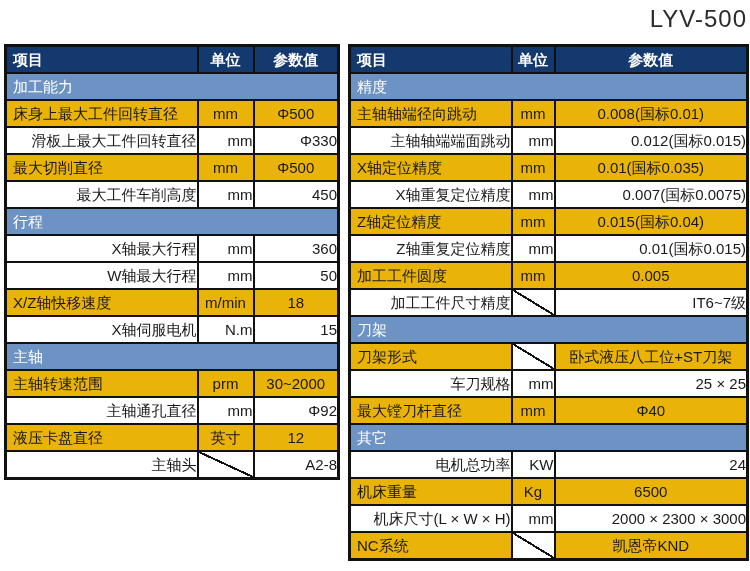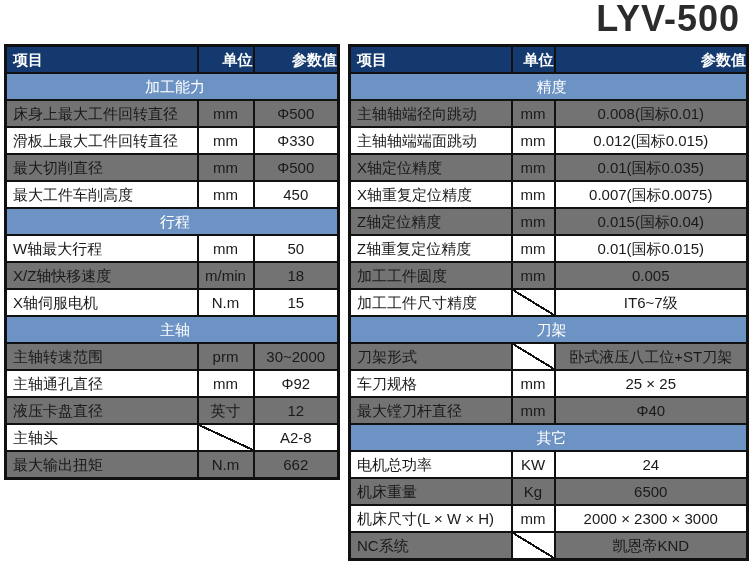--- a/index.html
+++ b/index.html
@@ -7,27 +7,27 @@
     position: relative;
     width: 750px;
     height: 571px;
     background: #ffffff;
     font-family: "Liberation Sans", "DejaVu Sans", sans-serif;
     overflow: hidden;
   }
   #title {
     position: absolute;
     top: 0px;
-    right: 10px;
+    right: 3px;
     height: 40px;
     line-height: 38px;
-    font-size: 36px;
+    font-size: 24px;
     letter-spacing: 1px;
     color: #2b2b2b;
-    font-weight: 700;
+    font-weight: 400;
   }
   table.spec {
     position: absolute;
     top: 44px;
     border-collapse: collapse;
     table-layout: fixed;
     border: 3px solid #111111;
     font-size: 15px;
     color: #1a1a1a;
   }
@@ -37,31 +37,31 @@
     border: 2px solid #111111;
     height: 25px;
     padding: 0;
     overflow: hidden;
     white-space: nowrap;
     font-weight: normal;
     line-height: 25px;
   }
   tr.head th { background: #14396f; color: #ffffff; font-weight: bold; }
   tr.head th.c-label { text-align: left; padding-left: 6px; }
-  tr.head th.c-unit, tr.head th.c-value { text-align: right; }
+  tr.head th.c-unit, tr.head th.c-value { text-align: center; }
   tr.section td {
     background: #6c93c4;
     color: #ffffff;
-    text-align: center;
+    text-align: left;
     padding-left: 6px;
   }
   tr.data td.c-label { text-align: left; padding-left: 6px; }
   tr.data td.c-unit, tr.data td.c-value { text-align: center; }
-  tr.data.blue td  { background: #737373; }
-  tr.data.white td { background: #ffffff; }
+  tr.data.blue td  { background: #eab308; }
+  tr.data.white td { background: #ffffff; text-align: right; }
   td.slash {
     background: #ffffff !important;
     background-image: linear-gradient(to top right,
       transparent calc(50% - 1px),
       #111111 calc(50% - 1px),
       #111111 calc(50% + 1px),
       transparent calc(50% + 1px)) !important;
   }
 </style>
 </head>
@@ -103,20 +103,25 @@
         </tr>
         <tr class="data white">
           <td class="c-label">最大工件车削高度</td>
           <td class="c-unit">mm</td>
           <td class="c-value">450</td>
         </tr>
         <tr class="section">
           <td colspan="3">行程</td>
         </tr>
         <tr class="data white">
+          <td class="c-label">X轴最大行程</td>
+          <td class="c-unit">mm</td>
+          <td class="c-value">360</td>
+        </tr>
+        <tr class="data white">
           <td class="c-label">W轴最大行程</td>
           <td class="c-unit">mm</td>
           <td class="c-value">50</td>
         </tr>
         <tr class="data blue">
           <td class="c-label">X/Z轴快移速度</td>
           <td class="c-unit">m/min</td>
           <td class="c-value">18</td>
         </tr>
         <tr class="data white">
@@ -139,25 +144,20 @@
         </tr>
         <tr class="data blue">
           <td class="c-label">液压卡盘直径</td>
           <td class="c-unit">英寸</td>
           <td class="c-value">12</td>
         </tr>
         <tr class="data white">
           <td class="c-label">主轴头</td>
           <td class="c-unit slash"></td>
           <td class="c-value">A2-8</td>
-        </tr>
-        <tr class="data blue">
-          <td class="c-label">最大输出扭矩</td>
-          <td class="c-unit">N.m</td>
-          <td class="c-value">662</td>
         </tr>
       </tbody>
     </table>
   <table class="spec right">
       <colgroup>
         <col style="width: 162px;">
         <col style="width: 43px;">
         <col style="width: 193px;">
       </colgroup>
       <thead>

